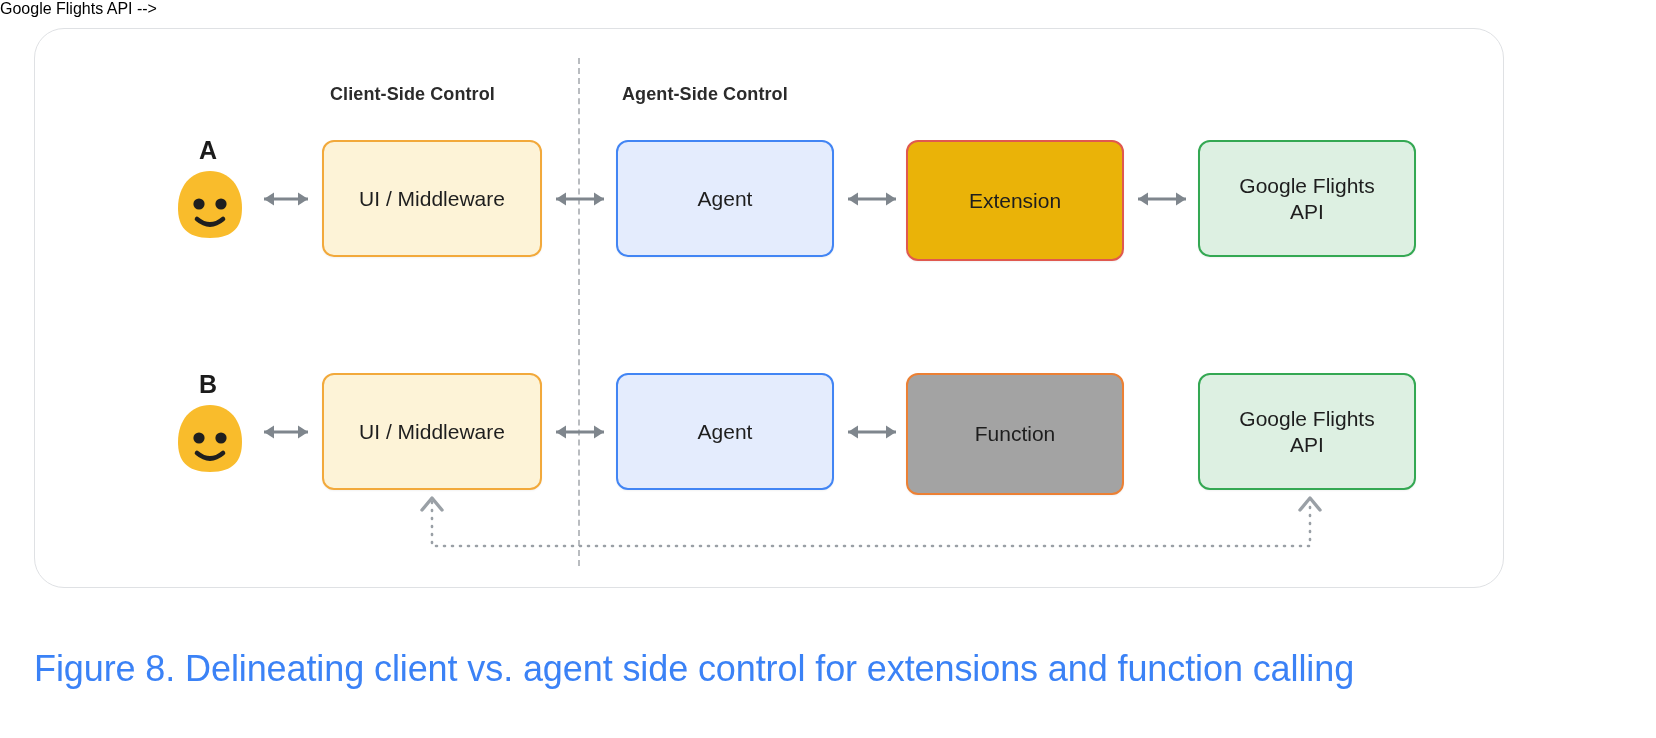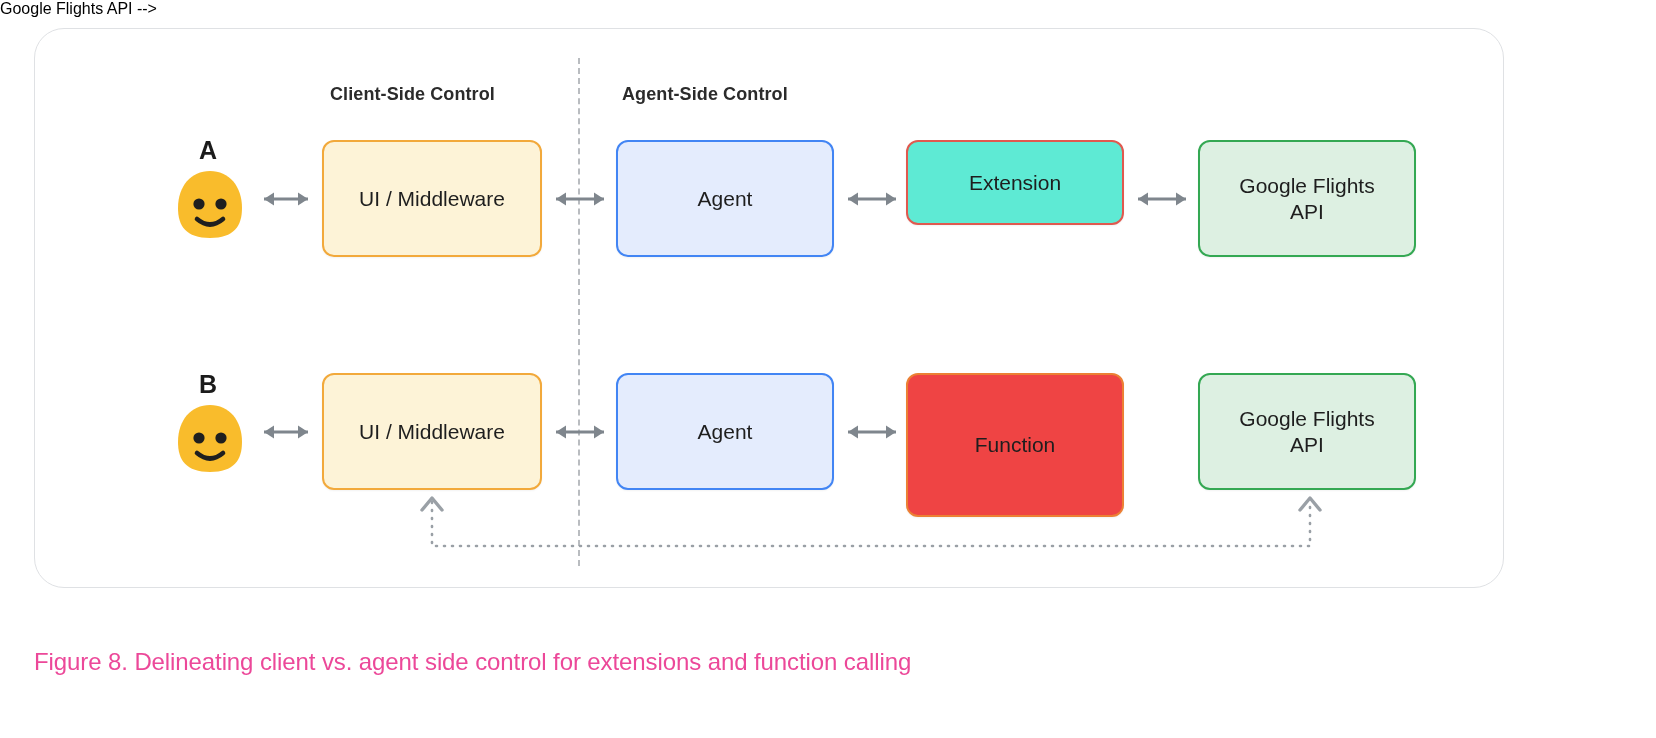--- a/index.html
+++ b/index.html
@@ -104,22 +104,22 @@
     width: 960px;
     height: 78px;
     pointer-events: none;
   }
 
   
   .caption {
     position: absolute;
     left: 34px;
     top: 648px;
-    font-size: 24px;
-    color: #ec4899;
+    font-size: 36px;
+    color: #3b82f6;
     white-space: nowrap;
     letter-spacing: -0.1px;
   }
 </style>
 </head>
 <body>
 
 <div id="stage">
 
   
@@ -166,22 +166,22 @@
     <span>Agent</span>
   </div>
 
   
   <svg class="arrow" style="left:838px; top:186px;" width="68" height="26" viewBox="0 0 68 26">
     <line x1="10" y1="13" x2="58" y2="13" stroke="#7f868d" stroke-width="3.2"></line>
     <path d="M10 13 L20 6.5 L20 19.5 Z" fill="#7f868d"></path>
     <path d="M58 13 L48 6.5 L48 19.5 Z" fill="#7f868d"></path>
   </svg>
 
-  <div class="node" style="left:906px; top:140px; width:218px; height:85px;
-       background:#5eead4; border-color:#e0594f;">
+  <div class="node" style="left:906px; top:140px; width:218px; height:121px;
+       background:#eab308; border-color:#e0594f;">
     <span>Extension</span>
   </div>
 
   
   <svg class="arrow" style="left:1128px; top:186px;" width="68" height="26" viewBox="0 0 68 26">
     <line x1="10" y1="13" x2="58" y2="13" stroke="#7f868d" stroke-width="3.2"></line>
     <path d="M10 13 L20 6.5 L20 19.5 Z" fill="#7f868d"></path>
     <path d="M58 13 L48 6.5 L48 19.5 Z" fill="#7f868d"></path>
   </svg>
 
@@ -225,22 +225,22 @@
     <span>Agent</span>
   </div>
 
   
   <svg class="arrow" style="left:838px; top:419px;" width="68" height="26" viewBox="0 0 68 26">
     <line x1="10" y1="13" x2="58" y2="13" stroke="#7f868d" stroke-width="3.2"></line>
     <path d="M10 13 L20 6.5 L20 19.5 Z" fill="#7f868d"></path>
     <path d="M58 13 L48 6.5 L48 19.5 Z" fill="#7f868d"></path>
   </svg>
 
-  <div class="node" style="left:906px; top:373px; width:218px; height:144px;
-       background:#ef4444; border-color:#ec8034;">
+  <div class="node" style="left:906px; top:373px; width:218px; height:122px;
+       background:#a3a3a3; border-color:#ec8034;">
     <span>Function</span>
   </div>
 
   <div class="node" style="left:1198px; top:373px; width:218px; height:117px;
        background:#ddf0e2; border-color:#34a853; flex-direction:column;">
     <span>Google Flights</span>
     <span>API</span>
   </div>
 
     Google Flights API --&gt;

